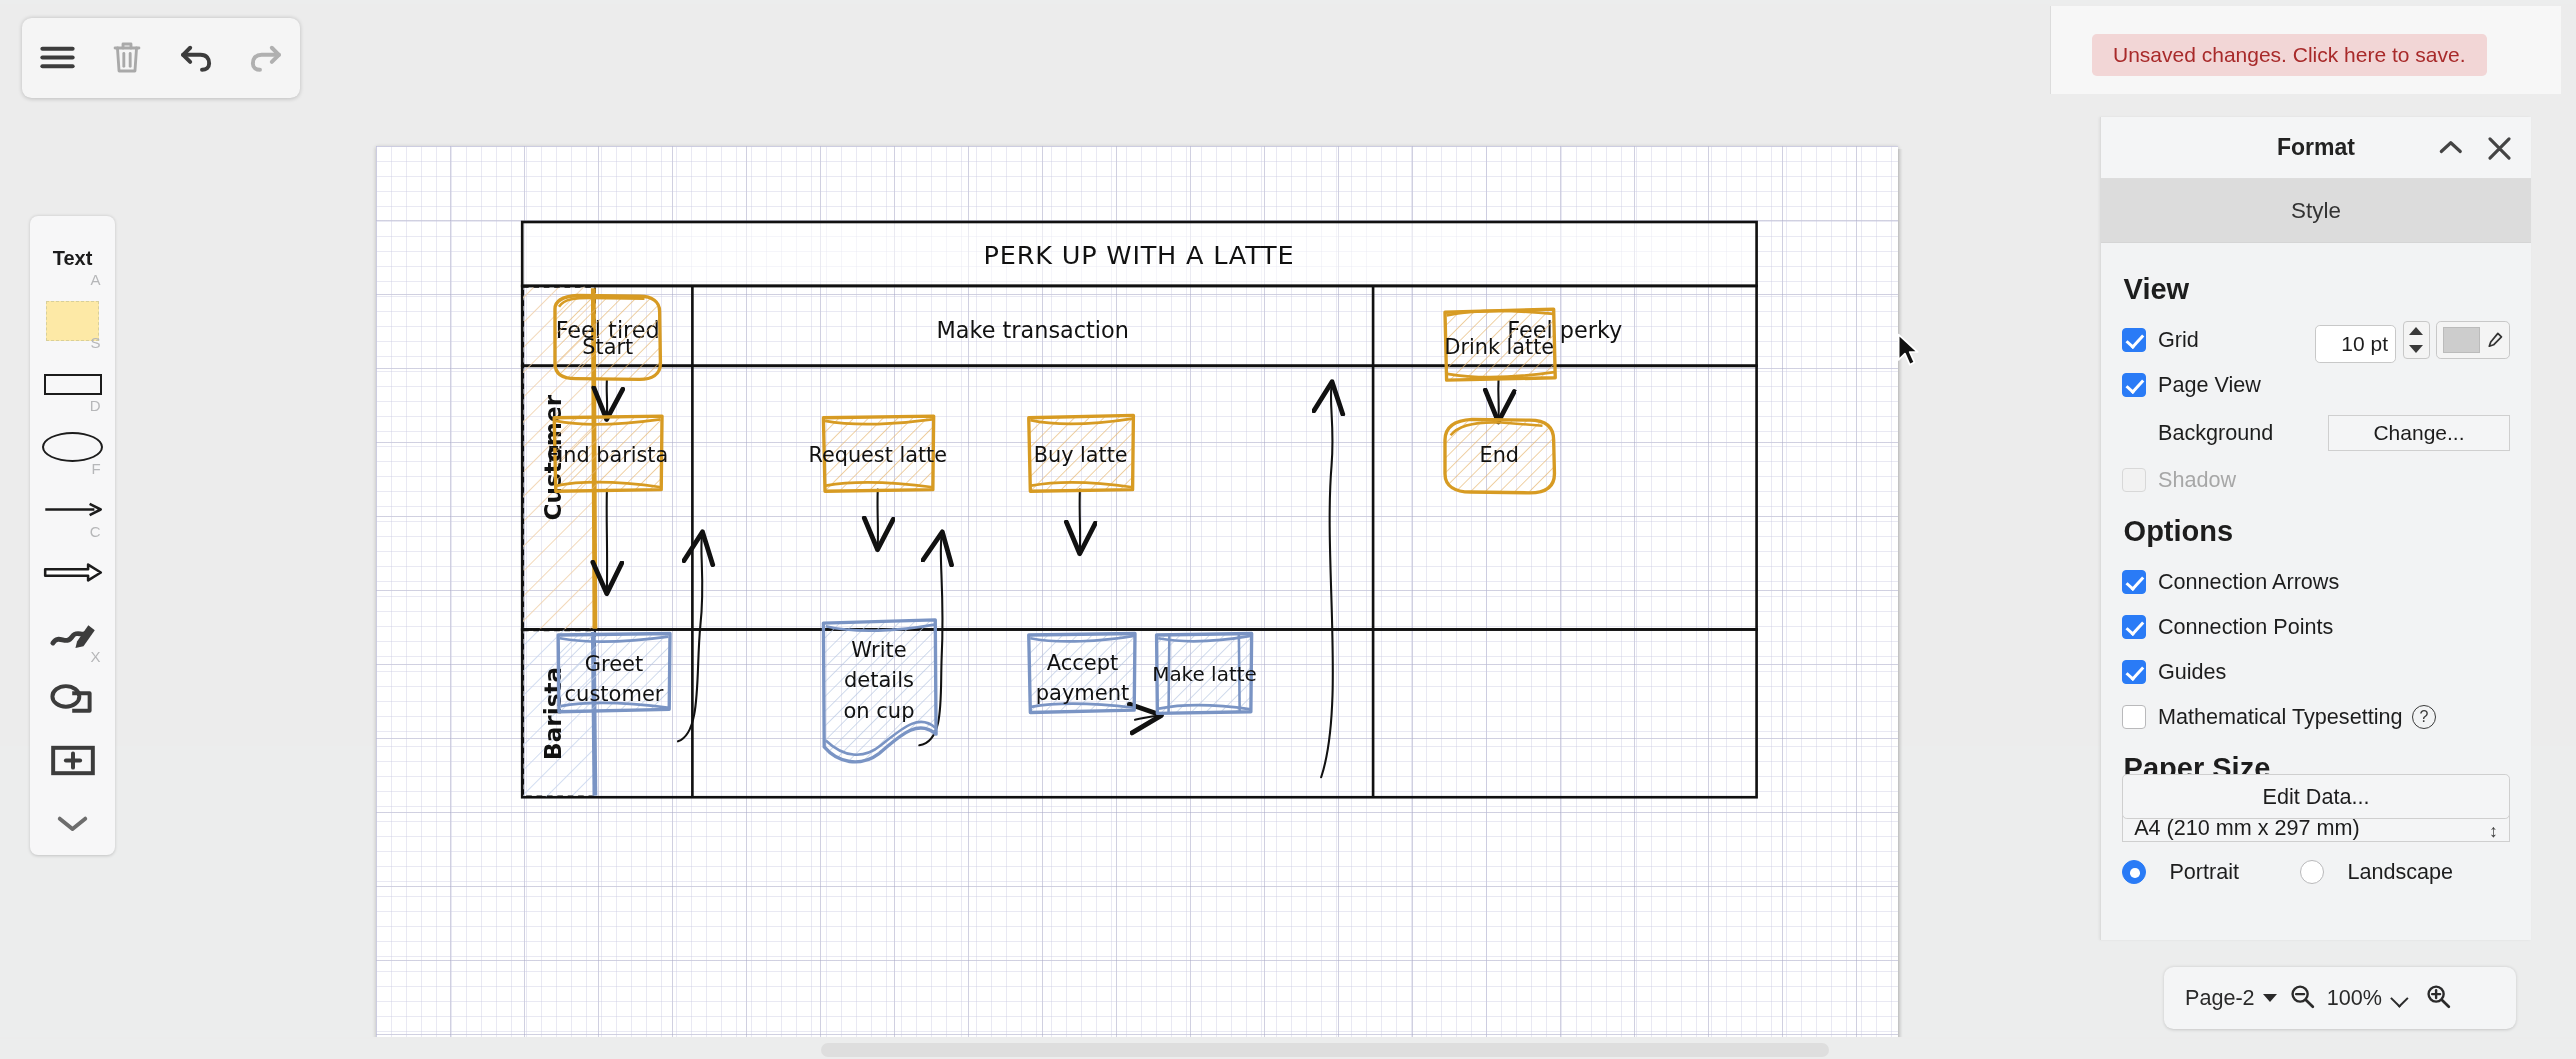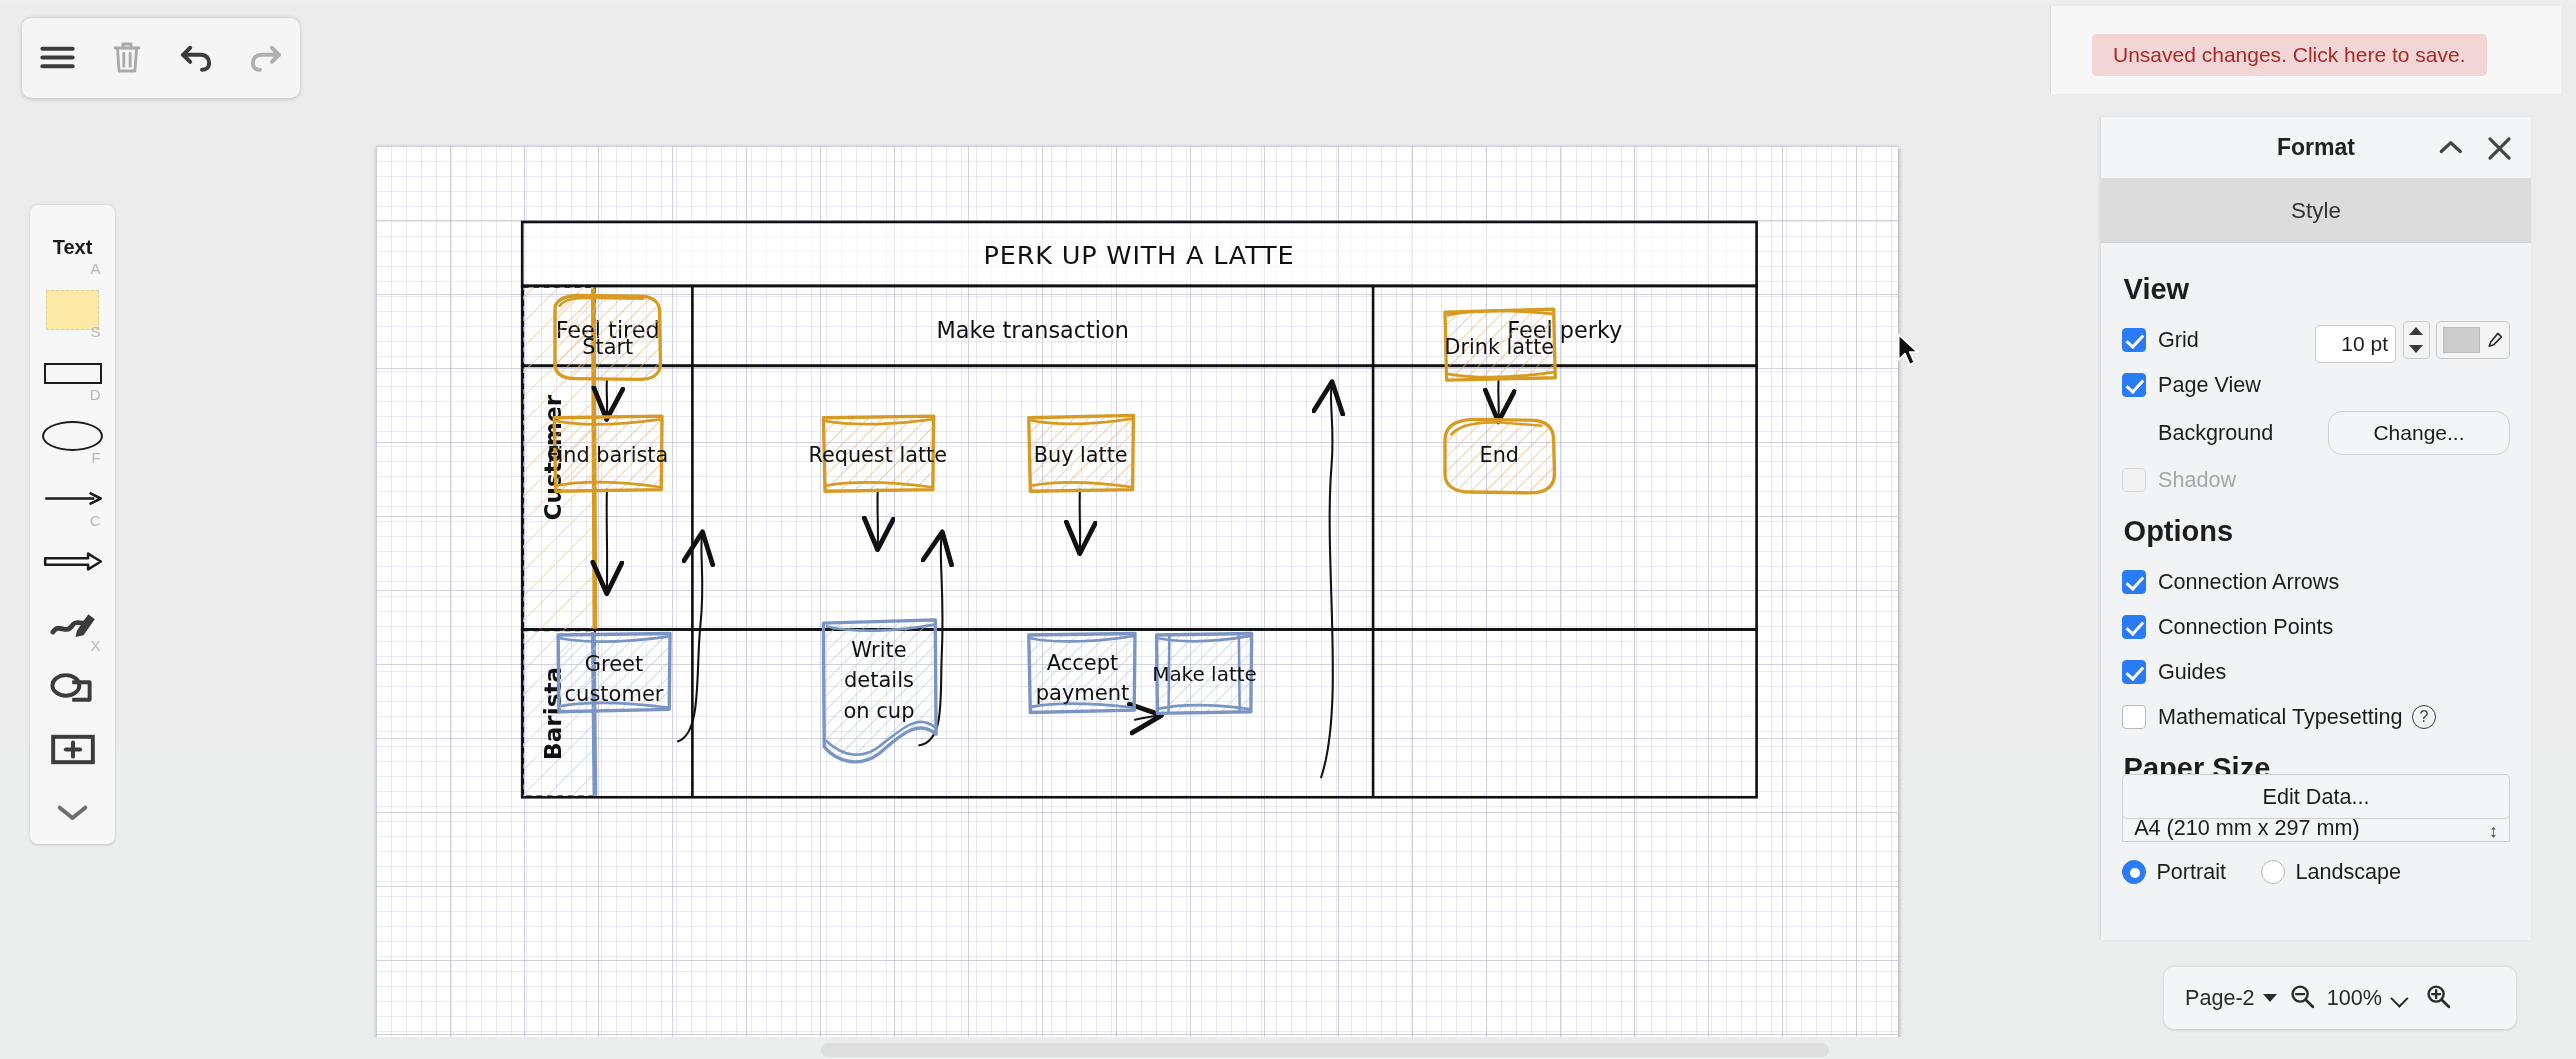--- a/index.html
+++ b/index.html
@@ -33,21 +33,21 @@
   #page-shadow-right{
     position:absolute; left:1898px; top:145px; width:4.8px; height:901px;
     background:linear-gradient(to right, rgba(0,0,0,.10), rgba(0,0,0,0));
   }
 
   
   #diagram-svg{ position:absolute; left:376px; top:142px; }
 
   
   #shape-toolbar{
-    position:absolute; left:30px; top:205px; width:85px; height:639px;
+    position:absolute; left:30px; top:216px; width:85px; height:639px;
     background:#f7f7f8;
     border-radius:8px;
     box-shadow:0 0.8px 3.2px rgba(0,0,0,.18);
     display:flex; flex-direction:column; align-items:center;
     padding-top:11.2px;
     text-align:center;
   }
   .tb-entry{ position:relative; width:85px; height:70px;
              display:flex; align-items:center; justify-content:center; }
   .tb-entry .kbd{
@@ -135,37 +135,37 @@
   .spin-dn{ border-top:8.8px solid #3a3a3a; }
   .color-btn{
     width:74px; height:38px; background:#f4f4f4; border:0.8px solid #c8c8c8;
     border-radius:4.8px; display:flex; align-items:center; gap:4.8px; padding:0 5.6px;
   }
   .swatch{ width:42px; height:25.6px; background:#cdcdcd; border:0.8px solid #bbb; }
 
   .bg-row{ display:flex; align-items:center; height:50px; }
   .bg-label{ margin-left:36px; font-size:21.6px; color:#1d1d1d; }
   .pill-btn{
-    margin-left:auto; width:182px; height:44px; background:#f4f5f6;
-    border:0.8px solid #cfcfcf; border-radius:14px;
+    margin-left:auto; width:182px; height:36px; background:#f4f5f6;
+    border:0.8px solid #cfcfcf; border-radius:0;
     display:flex; align-items:center; justify-content:center;
     font-size:21px; color:#1d1d1d;
   }
   .help-icon{ margin-left:9.6px; width:24px; height:24px; border:1.6px solid #3a3a3a;
               border-radius:50%; display:flex; align-items:center; justify-content:center;
               font-size:16px; color:#3a3a3a; }
 
   .select-box{
     width:100%; height:45px; background:#f4f5f6; border:0.8px solid #cfcfcf;
     border-radius:0; display:flex; align-items:flex-end; padding:0 11.2px;
     font-size:21.6px; color:#1d1d1d; margin-top:3.2px;
   }
   .select-arrow{ margin-left:auto; font-size:17.6px; color:#444; line-height:1; }
 
-  .radio-row{ display:flex; align-items:center; height:51px; margin-top:4.8px; }
+  .radio-row{ display:flex; align-items:center; height:51px; margin-top:4.8px;gap:13px; }
   .radio{ width:24px; height:24px; border-radius:50%; border:0.8px solid #b9b9bb;
           background:#fff; position:relative; flex:none; }
   .radio.on{ background:#2a7bf6; border-color:#2a7bf6; }
   .radio.on::after{ content:""; position:absolute; left:7.2px; top:7.2px; width:9.6px;height:9.6px;
                     background:#fff; border-radius:50%; }
   .radio-label{ margin-left:10.4px; font-size:21.6px; color:#1d1d1d; }
   .radio-gap{ width:35px; }
 
   #edit-data-btn{
     position:absolute; left:21px; right:21px; top:657px; height:45px;

